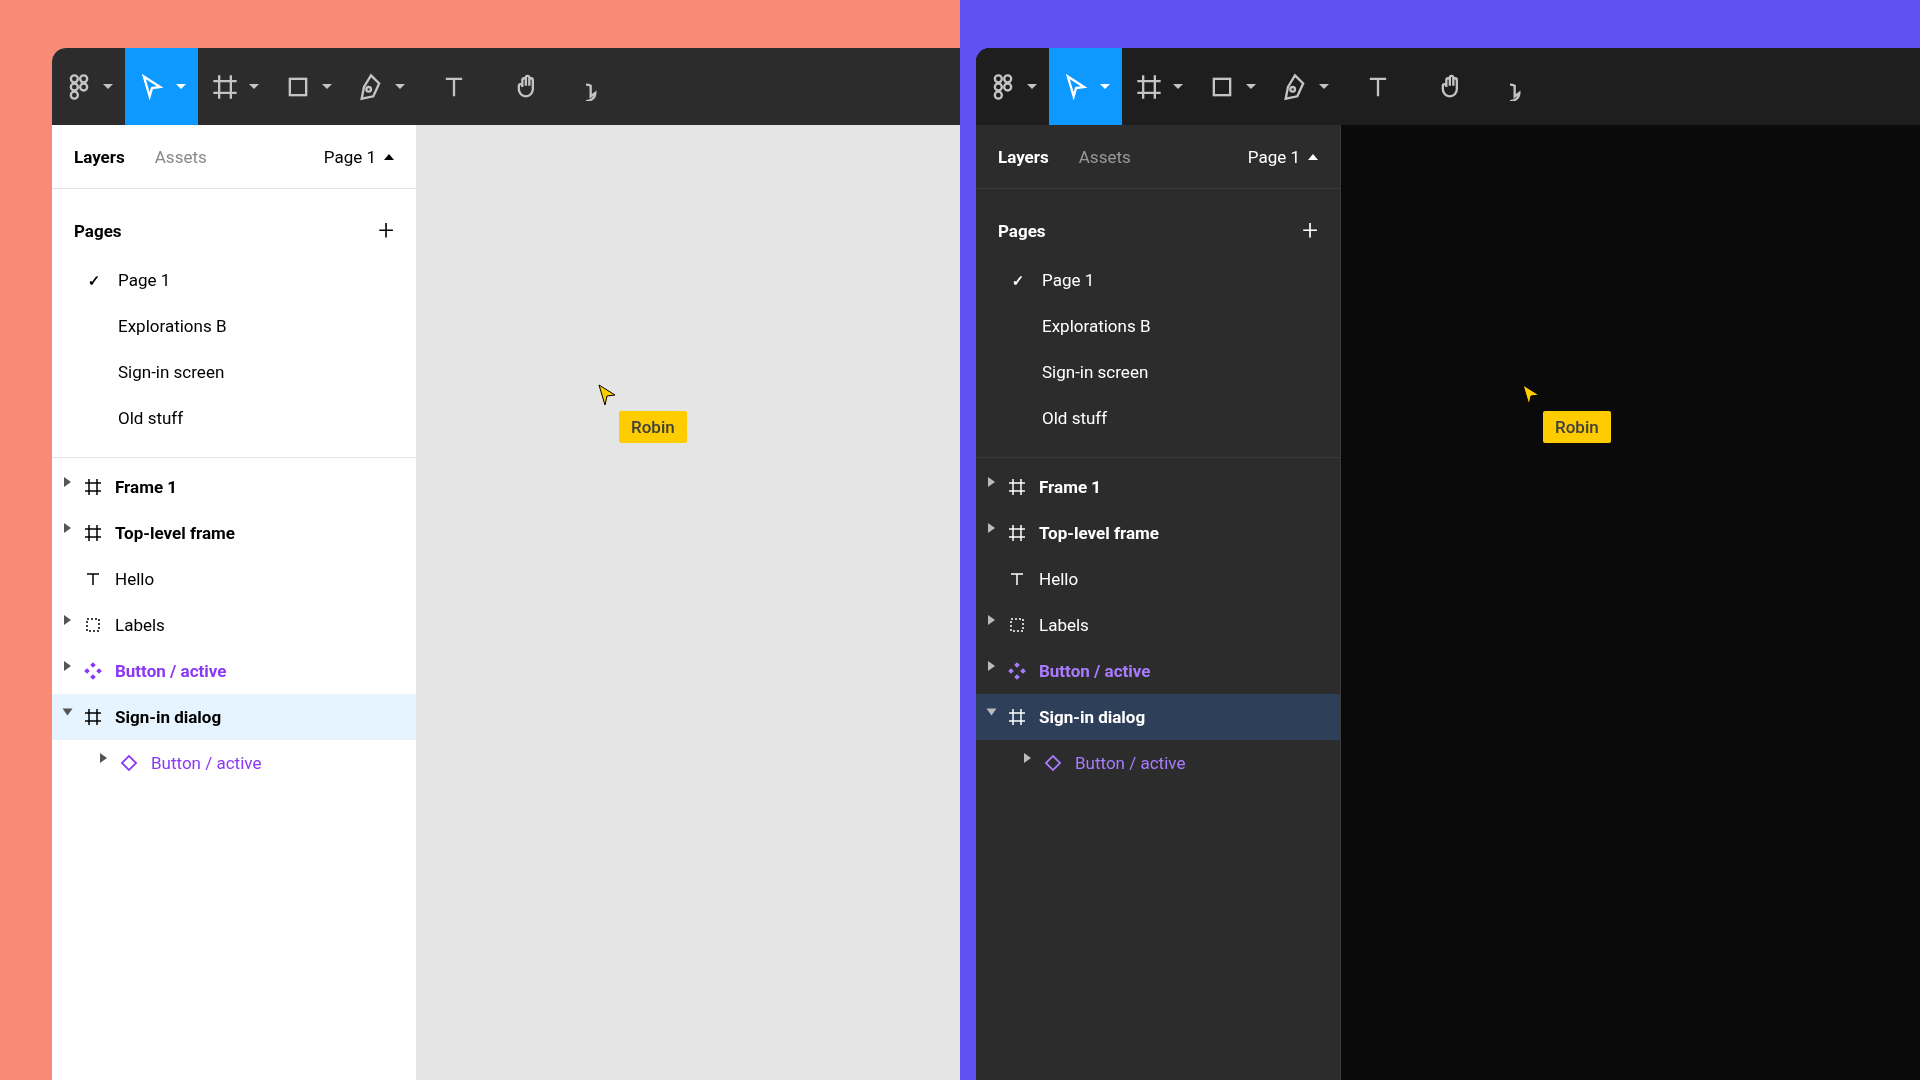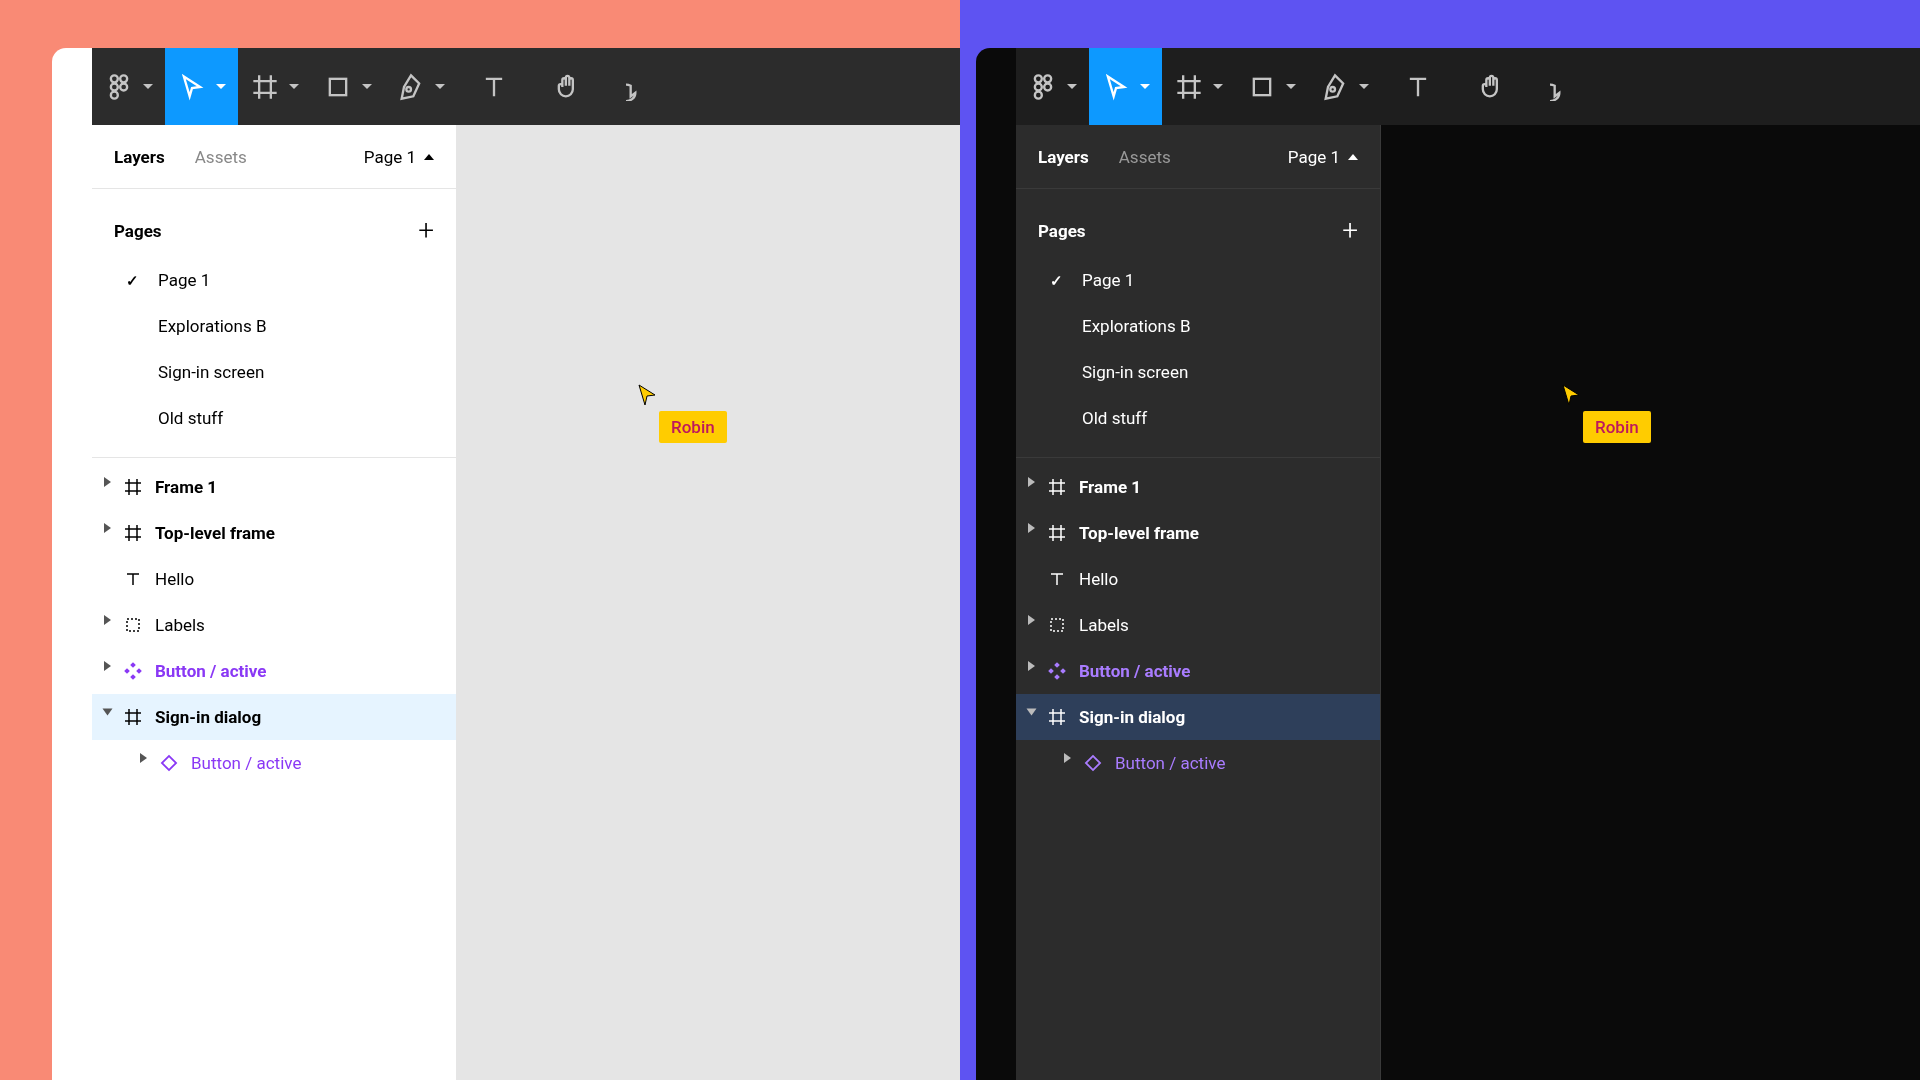--- a/index.html
+++ b/index.html
@@ -1,20 +1,20 @@
 <!DOCTYPE html>
 <html><head>
 <meta charset="utf-8">
 <style>
 * { box-sizing: border-box; margin: 0; padding: 0; font-family: -apple-system, BlinkMacSystemFont, "Segoe UI", Roboto, sans-serif; }
 body { width: 1920px; height: 1080px; display: flex; overflow: hidden; }
 .half { width: 50%; height: 100%; position: relative; padding: 48px 0 0 0; }
 .half.left { background: #F98A75; padding-left: 52px; }
 .half.right { background: #5E53F2; padding-left: 16px; }
-.window { width: 100%; height: 100%; border-radius: 14px 0 0 0; overflow: hidden; position: relative; padding-left: 40px; }
+.window { width: 100%; height: 100%; border-radius: 14px 0 0 0; overflow: hidden; position: relative; }
 .left .window { background: #fff; }
 .right .window { background: #0a0a0a; }
 
 .toolbar { height: 77px; display: flex; align-items: center; }
 .left .toolbar { background: #2C2C2C; }
 .right .toolbar { background: #1E1E1E; }
 
 .tool-btn { width: 73px; height: 77px; display: flex; align-items: center; justify-content: center; position: relative; cursor: pointer; }
 .tool-btn.with-caret { gap: 6px; }
 .tool-btn svg { width: 28px; height: 28px; }
@@ -37,21 +37,21 @@
 .left .tab.inactive { color: #888; }
 .right .tab.active { color: #fff; }
 .right .tab.inactive { color: #999; }
 .page-selector { font-size: 17px; display: flex; align-items: center; gap: 8px; cursor: pointer; }
 .left .page-selector { color: #000; }
 .right .page-selector { color: #fff; }
 .caret-up { display:inline-block; width:0; height:0; border-left:5px solid transparent; border-right:5px solid transparent; }
 .left .caret-up { border-bottom: 6px solid #000; }
 .right .caret-up { border-bottom: 6px solid #fff; }
 
-.pages-section { padding: 16px 0; }
+.pages-section { padding: 16px 0; text-align: center; }
 .left .pages-section { border-bottom: 1px solid #e5e5e5; }
 .right .pages-section { border-bottom: 1px solid #3a3a3a; }
 .pages-header { display:flex; justify-content:space-between; align-items:center; padding: 12px 22px; }
 .pages-title { font-size: 17px; font-weight: 700; }
 .left .pages-title { color:#000; }
 .right .pages-title { color:#fff; }
 .plus { font-size: 28px; font-weight: 300; cursor:pointer; line-height:1; }
 .left .plus { color:#000; }
 .right .plus { color:#fff; }
 
@@ -86,21 +86,21 @@
 .layer-icon { width:20px; height:20px; display:flex; align-items:center; justify-content:center; flex-shrink:0; }
 
 .indent-1 { padding-left: 48px; }
 
 .canvas { flex:1; position:relative; }
 .left .canvas { background:#E5E5E5; }
 .right .canvas { background:#0a0a0a; }
 
 .cursor-label { position:absolute; top:258px; left:180px; }
 .cursor-arrow { position:absolute; width:20px; height:24px; }
-.cursor-tag { position:absolute; top:28px; left:22px; background:#FFCC00; color:#be185d; padding:6px 12px; font-size:17px; font-weight:500; border-radius:2px; }
+.cursor-tag { position:absolute; top:28px; left:22px; background:#FFCC00; color:#404040; padding:6px 12px; font-size:17px; font-weight:500; border-radius:2px; }
 
 svg { stroke: #c4c4c4; }
 .tool-btn.active svg { stroke: #fff; }
 .right .layer-icon svg, .left .layer-icon svg { stroke: currentColor; }
 .layer-row.component .layer-icon svg { stroke:#8A38F5; fill:#8A38F5; }
 .right .layer-row.component .layer-icon svg { stroke:#A97CFF; fill:#A97CFF; }
 .layer-row.instance .layer-icon svg { stroke:#8A38F5; }
 .right .layer-row.instance .layer-icon svg { stroke:#A97CFF; }
 </style>
 </head>

